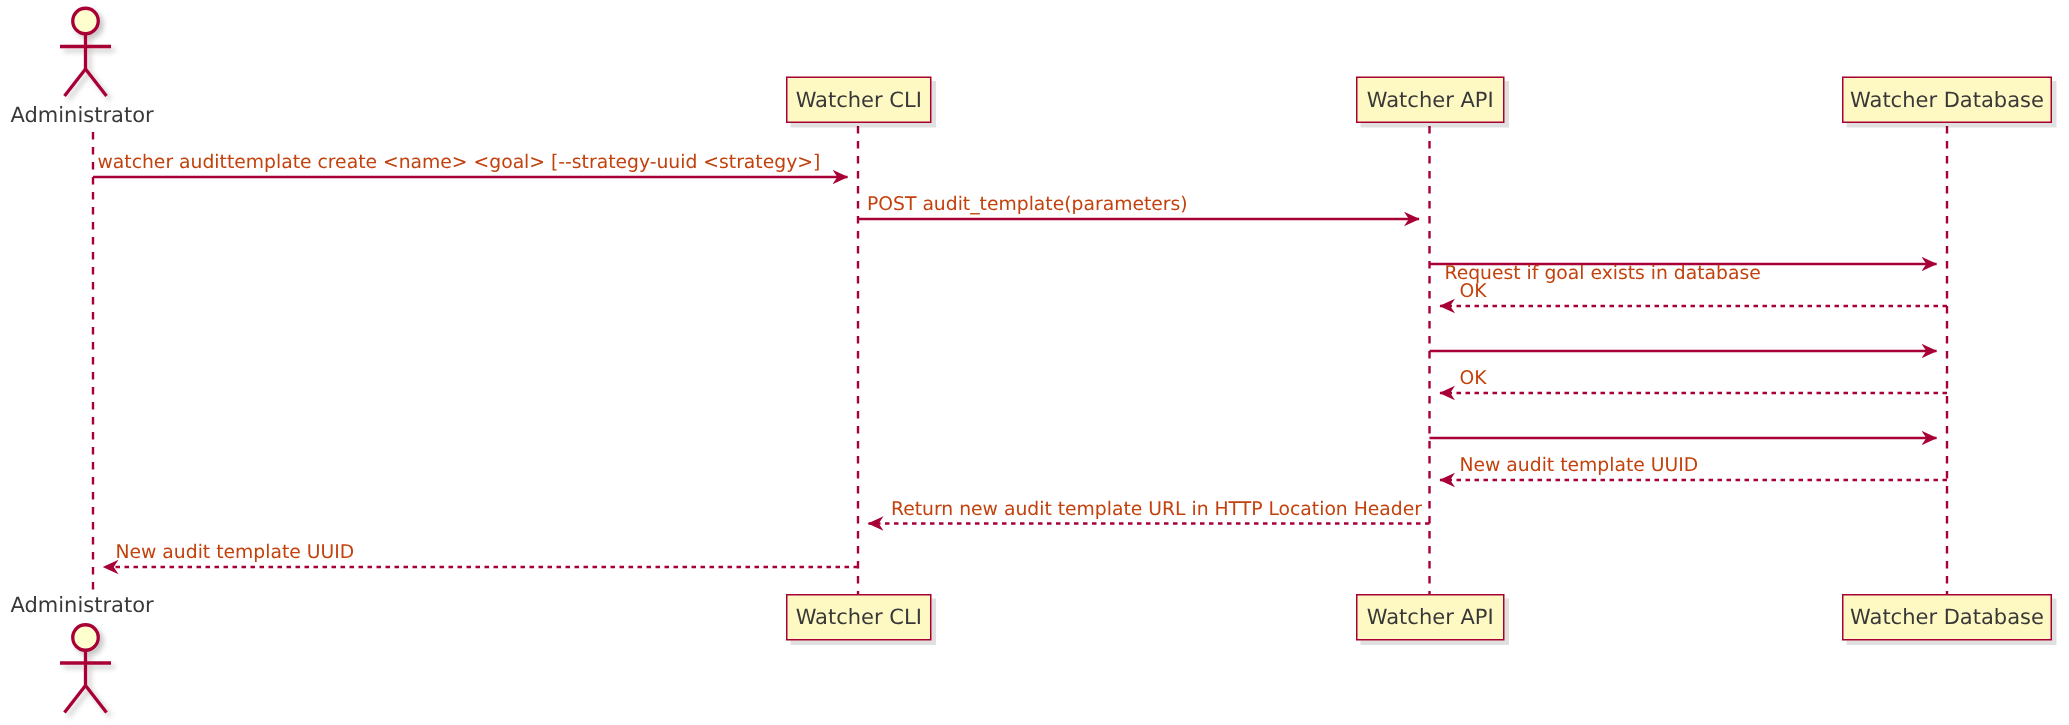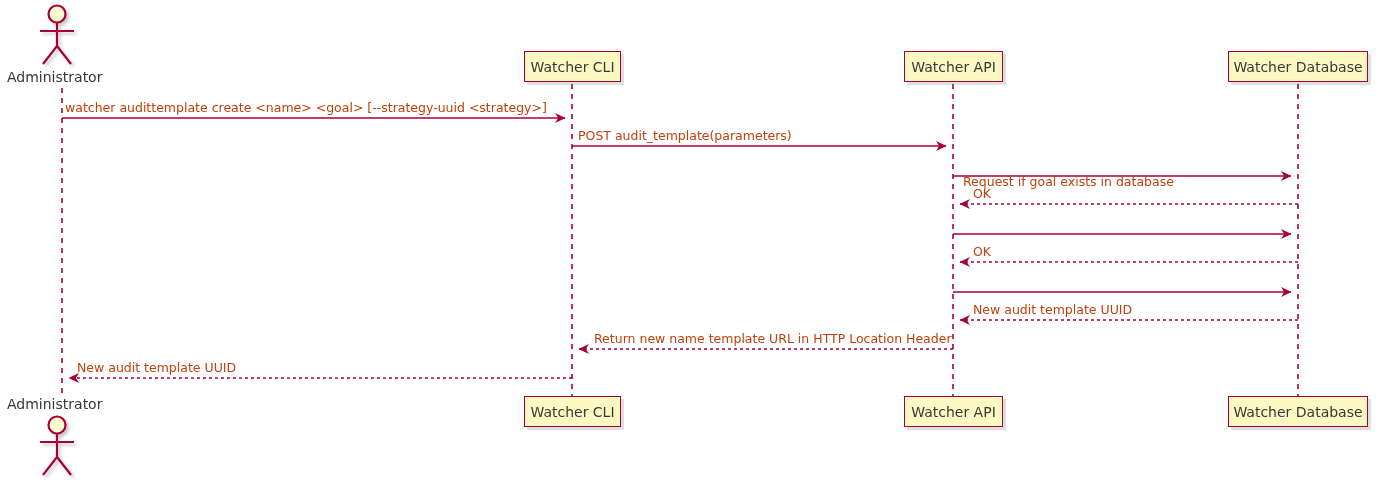--- a/index.html
+++ b/index.html
@@ -128,17 +128,17 @@
   <div class="msg" style="left:963px;top:148px;margin-top:28px;">Request if goal exists in database</div>
 
   <div class="msg" style="left:973px;top:188px;">OK</div>
 
 
   <div class="msg" style="left:973px;top:246px;">OK</div>
 
 
   <div class="msg" style="left:973px;top:304px;">New audit template UUID</div>
 
-  <div class="msg" style="left:594px;top:333px;">Return new name template URL in HTTP Location Header</div>
+  <div class="msg" style="left:594px;top:333px;">Return new audit template URL in HTTP Location Header</div>
 
   <div class="msg" style="left:77px;top:362px;">New audit template UUID</div>
 
 </div>
 
 </body></html>

